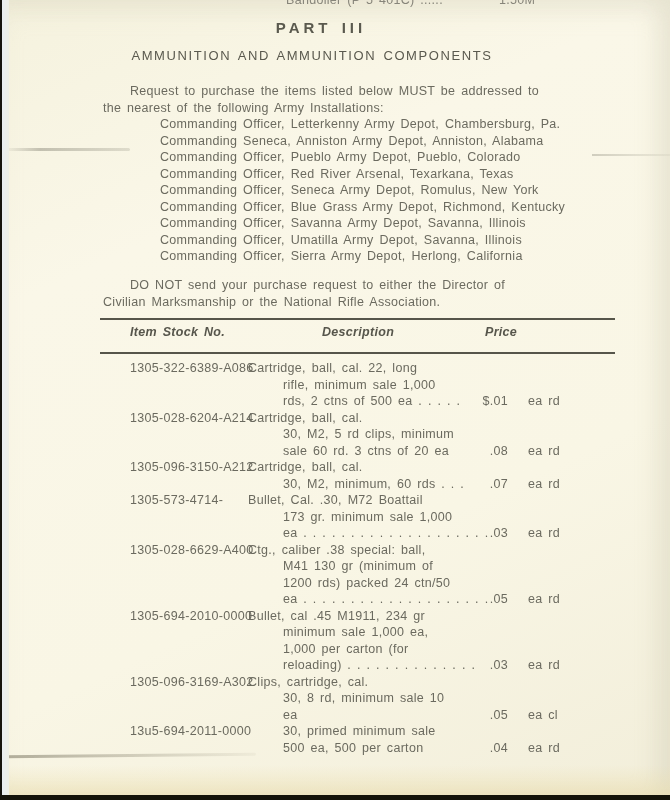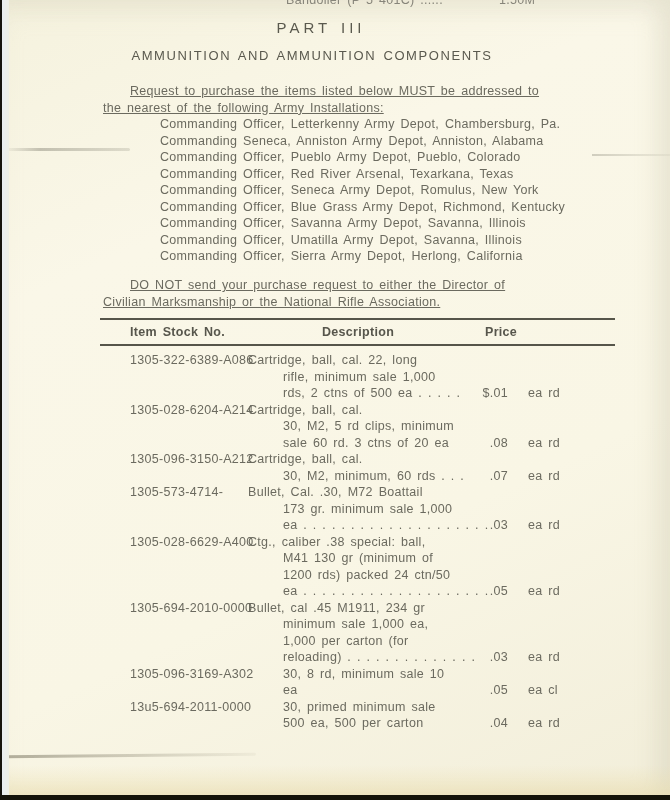--- a/index.html
+++ b/index.html
@@ -25,34 +25,34 @@
   .crease{position:absolute;z-index:2;}
   .crease-left-mid{top:148px;left:2px;width:128px;height:3px;border-radius:2px;
     background:linear-gradient(to right,rgba(130,128,113,0),rgba(130,128,113,.45) 30%,rgba(130,128,113,.22));}
   .crease-right-mid{top:154px;left:592px;width:78px;height:2px;
     background:linear-gradient(to right,rgba(130,128,113,.35),rgba(130,128,113,.08));}
   .crease-bottom-left{top:754px;left:4px;width:252px;height:3px;border-radius:2px;transform:rotate(-.6deg);
     background:linear-gradient(to right,rgba(118,113,93,.55),rgba(118,113,93,.06));}
   
   .top-partial{position:absolute;top:-7px;left:286px;display:flex;gap:56px;color:#87857a;white-space:nowrap;}
   .part-title{position:absolute;top:19px;left:0;right:28px;margin:0;text-align:center;
-    font-size:15px;font-weight:normal;letter-spacing:4px;color:#5a594e;}
+    font-size:15px;font-weight:bold;letter-spacing:4px;color:#5a594e;}
   .section-title{position:absolute;top:48px;left:0;right:46px;margin:0;text-align:center;
     font-size:13px;font-weight:normal;letter-spacing:1.6px;color:#5a594e;}
   .para{position:absolute;left:103px;}
-  .para .para-line{line-height:16.5px;white-space:nowrap;text-decoration:underline;}
+  .para .para-line{line-height:16.5px;white-space:nowrap;}
   .para .para-line:first-child{padding-left:27px;}
   .intro{top:83px;}
   .warning{top:277px;}
   .installations{position:absolute;top:116px;left:160px;}
   .inst-line{line-height:16.5px;white-space:nowrap;}
   
   .table-wrap{position:absolute;top:318px;left:100px;width:515px;}
   .rule{height:2px;background:#56554a;}
-  .thead{position:relative;height:24px;font-weight:bold;color:#57564c;}
+  .thead{position:relative;height:32px;font-style:italic;font-weight:bold;color:#57564c;}
   .th{position:absolute;top:5px;white-space:nowrap;}
   .th-stock{left:30px;}
   .th-desc{left:222px;}
   .th-price{left:385px;}
   .tbody{padding-top:6px;margin-left:30px;}
   .trow{display:grid;grid-template-columns:118px 208px 52px 60px;align-items:end;line-height:16.5px;}
   .cell-stock{align-self:start;white-space:nowrap;}
   .desc-line{white-space:nowrap;}
   .desc-line.cont{padding-left:35px;}
   .cell-price{text-align:right;white-space:nowrap;}
@@ -164,20 +164,21 @@
             <div class="desc-line cont">minimum sale 1,000 ea,</div>
             <div class="desc-line cont">1,000 per carton (for</div>
             <div class="desc-line cont">reloading) . . . . . . . . . . . . . .</div>
           </div>
           <div class="cell-price">.03</div>
           <div class="cell-unit">ea rd</div>
         </div>
         <div class="trow">
           <div class="cell-stock">1305-096-3169-A302</div>
           <div class="cell-desc">
+            <div class="desc-line">Clips, cartridge, cal.</div>
             <div class="desc-line cont">30, 8 rd, minimum sale 10</div>
             <div class="desc-line cont">ea</div>
           </div>
           <div class="cell-price">.05</div>
           <div class="cell-unit">ea cl</div>
         </div>
         <div class="trow">
           <div class="cell-stock">13u5-694-2011-0000</div>
           <div class="cell-desc">
             <div class="desc-line cont">30, primed minimum sale</div>

